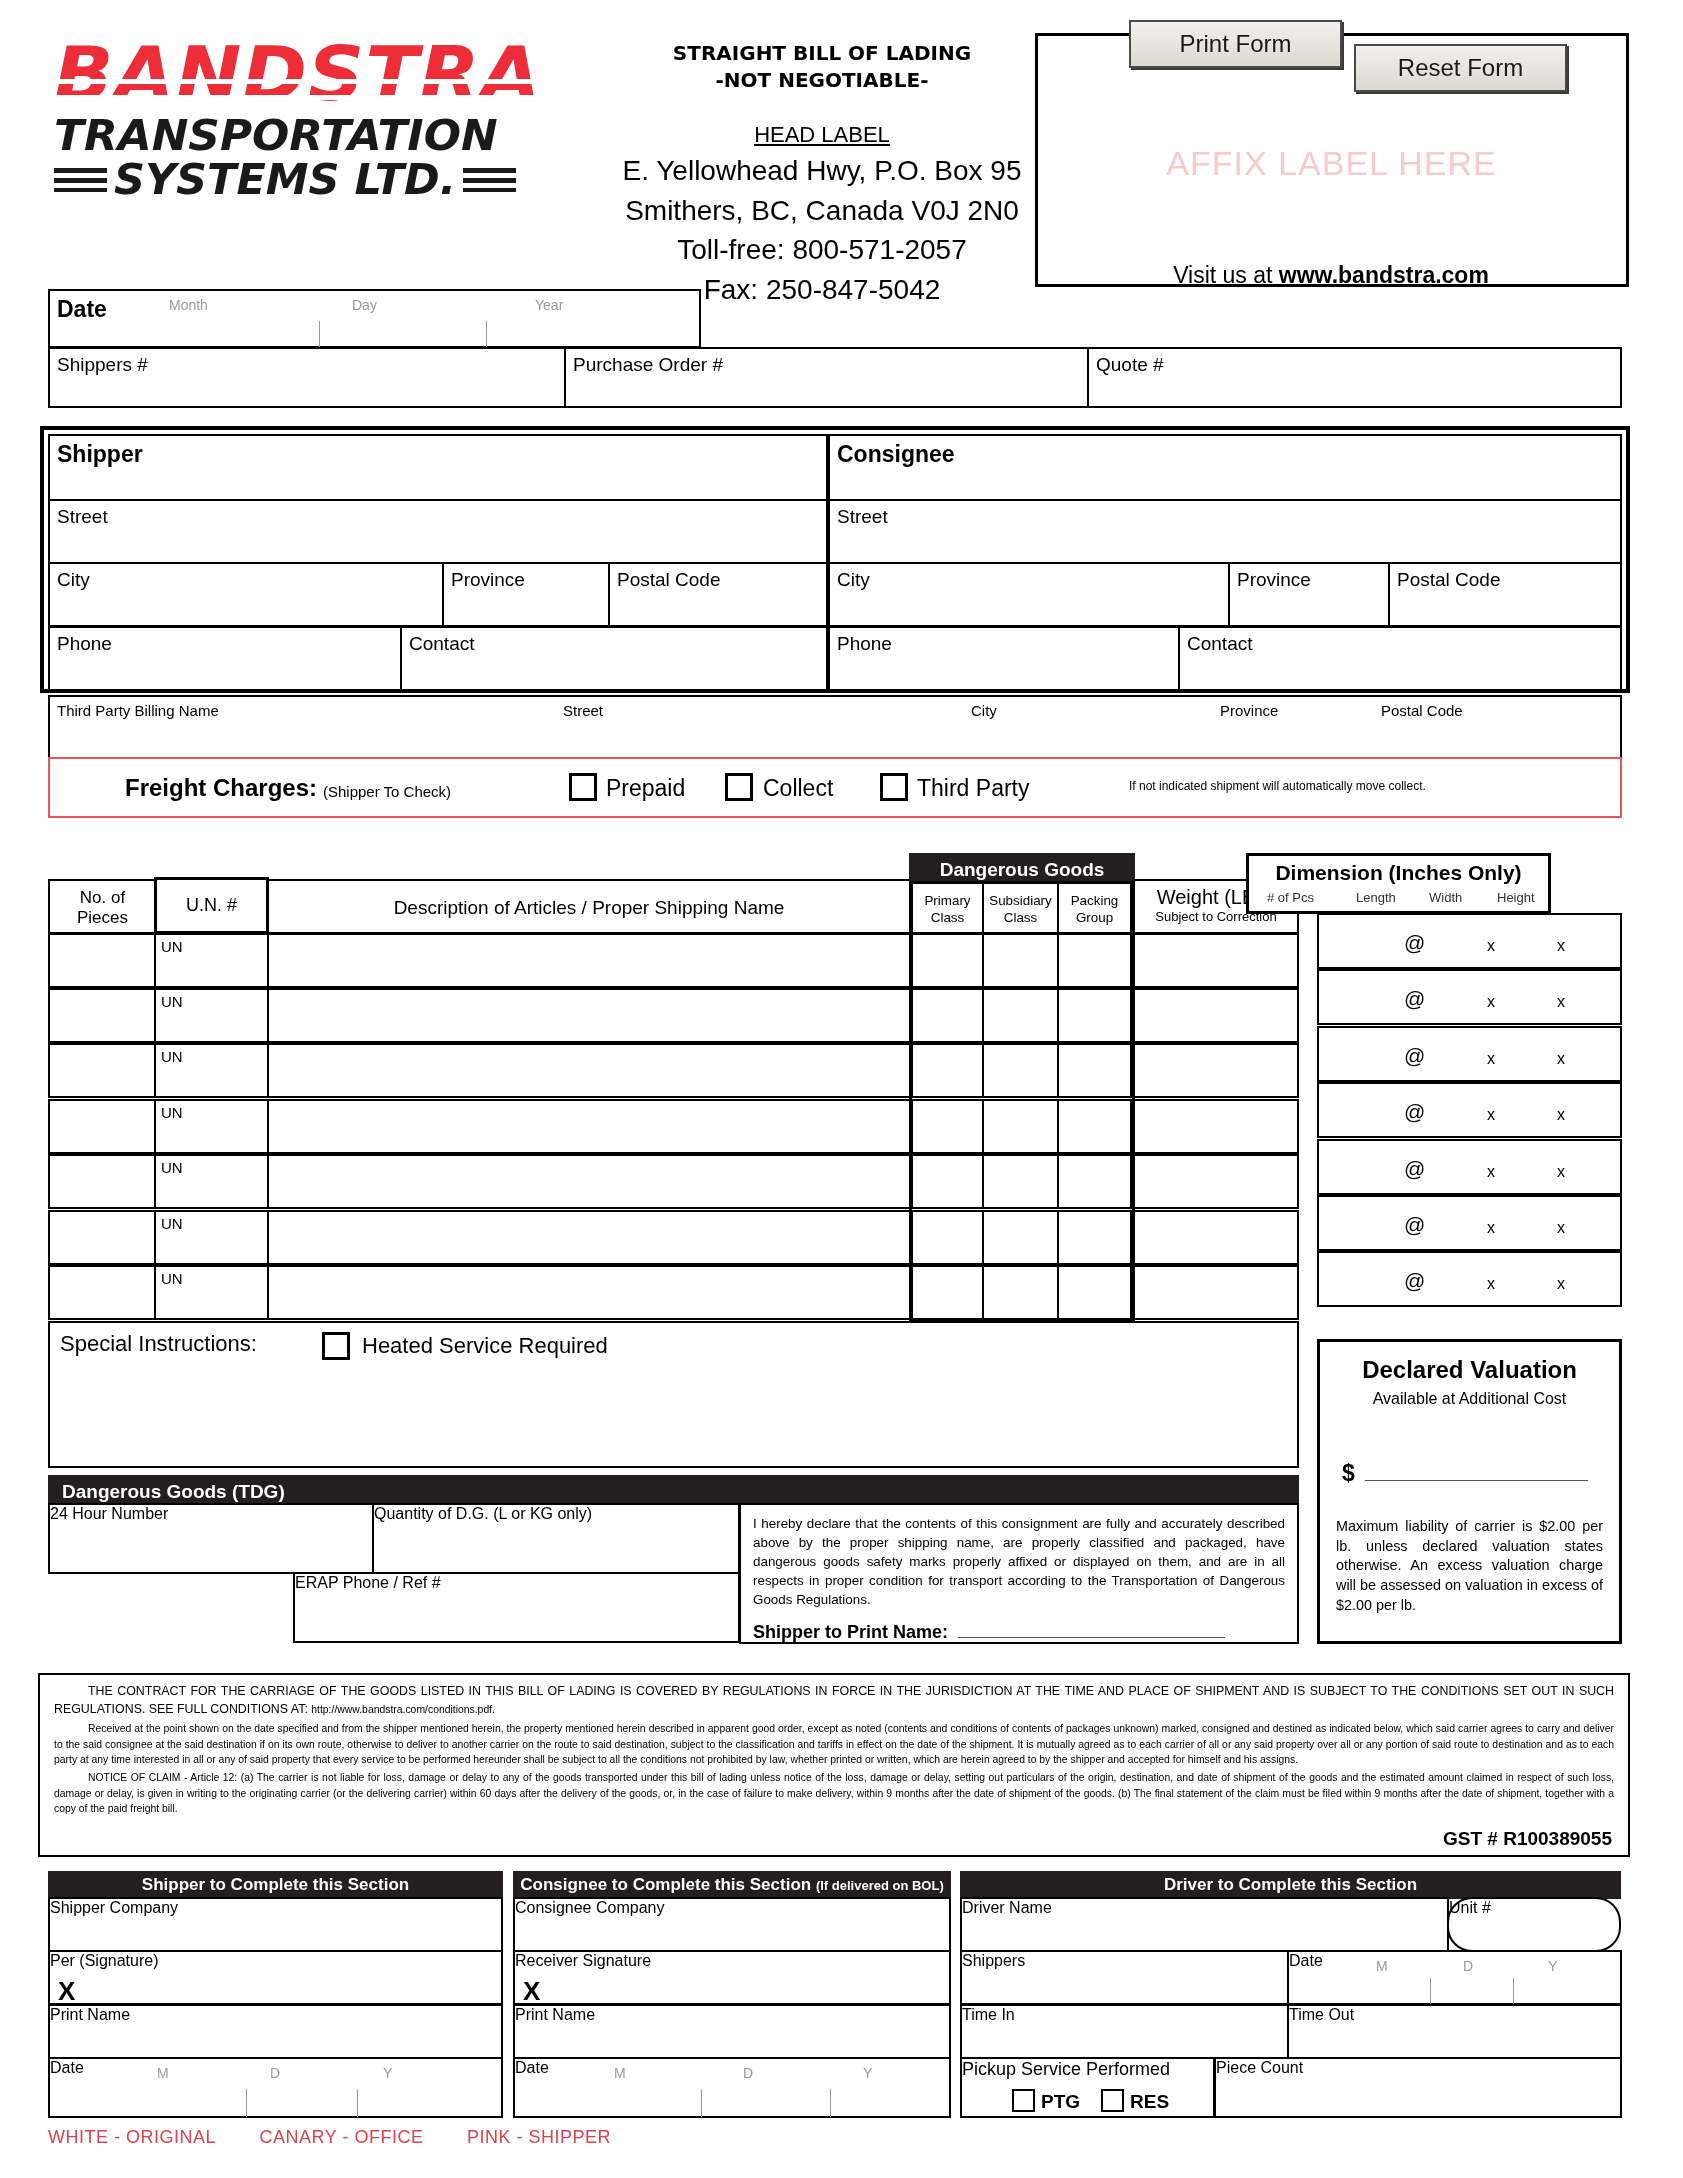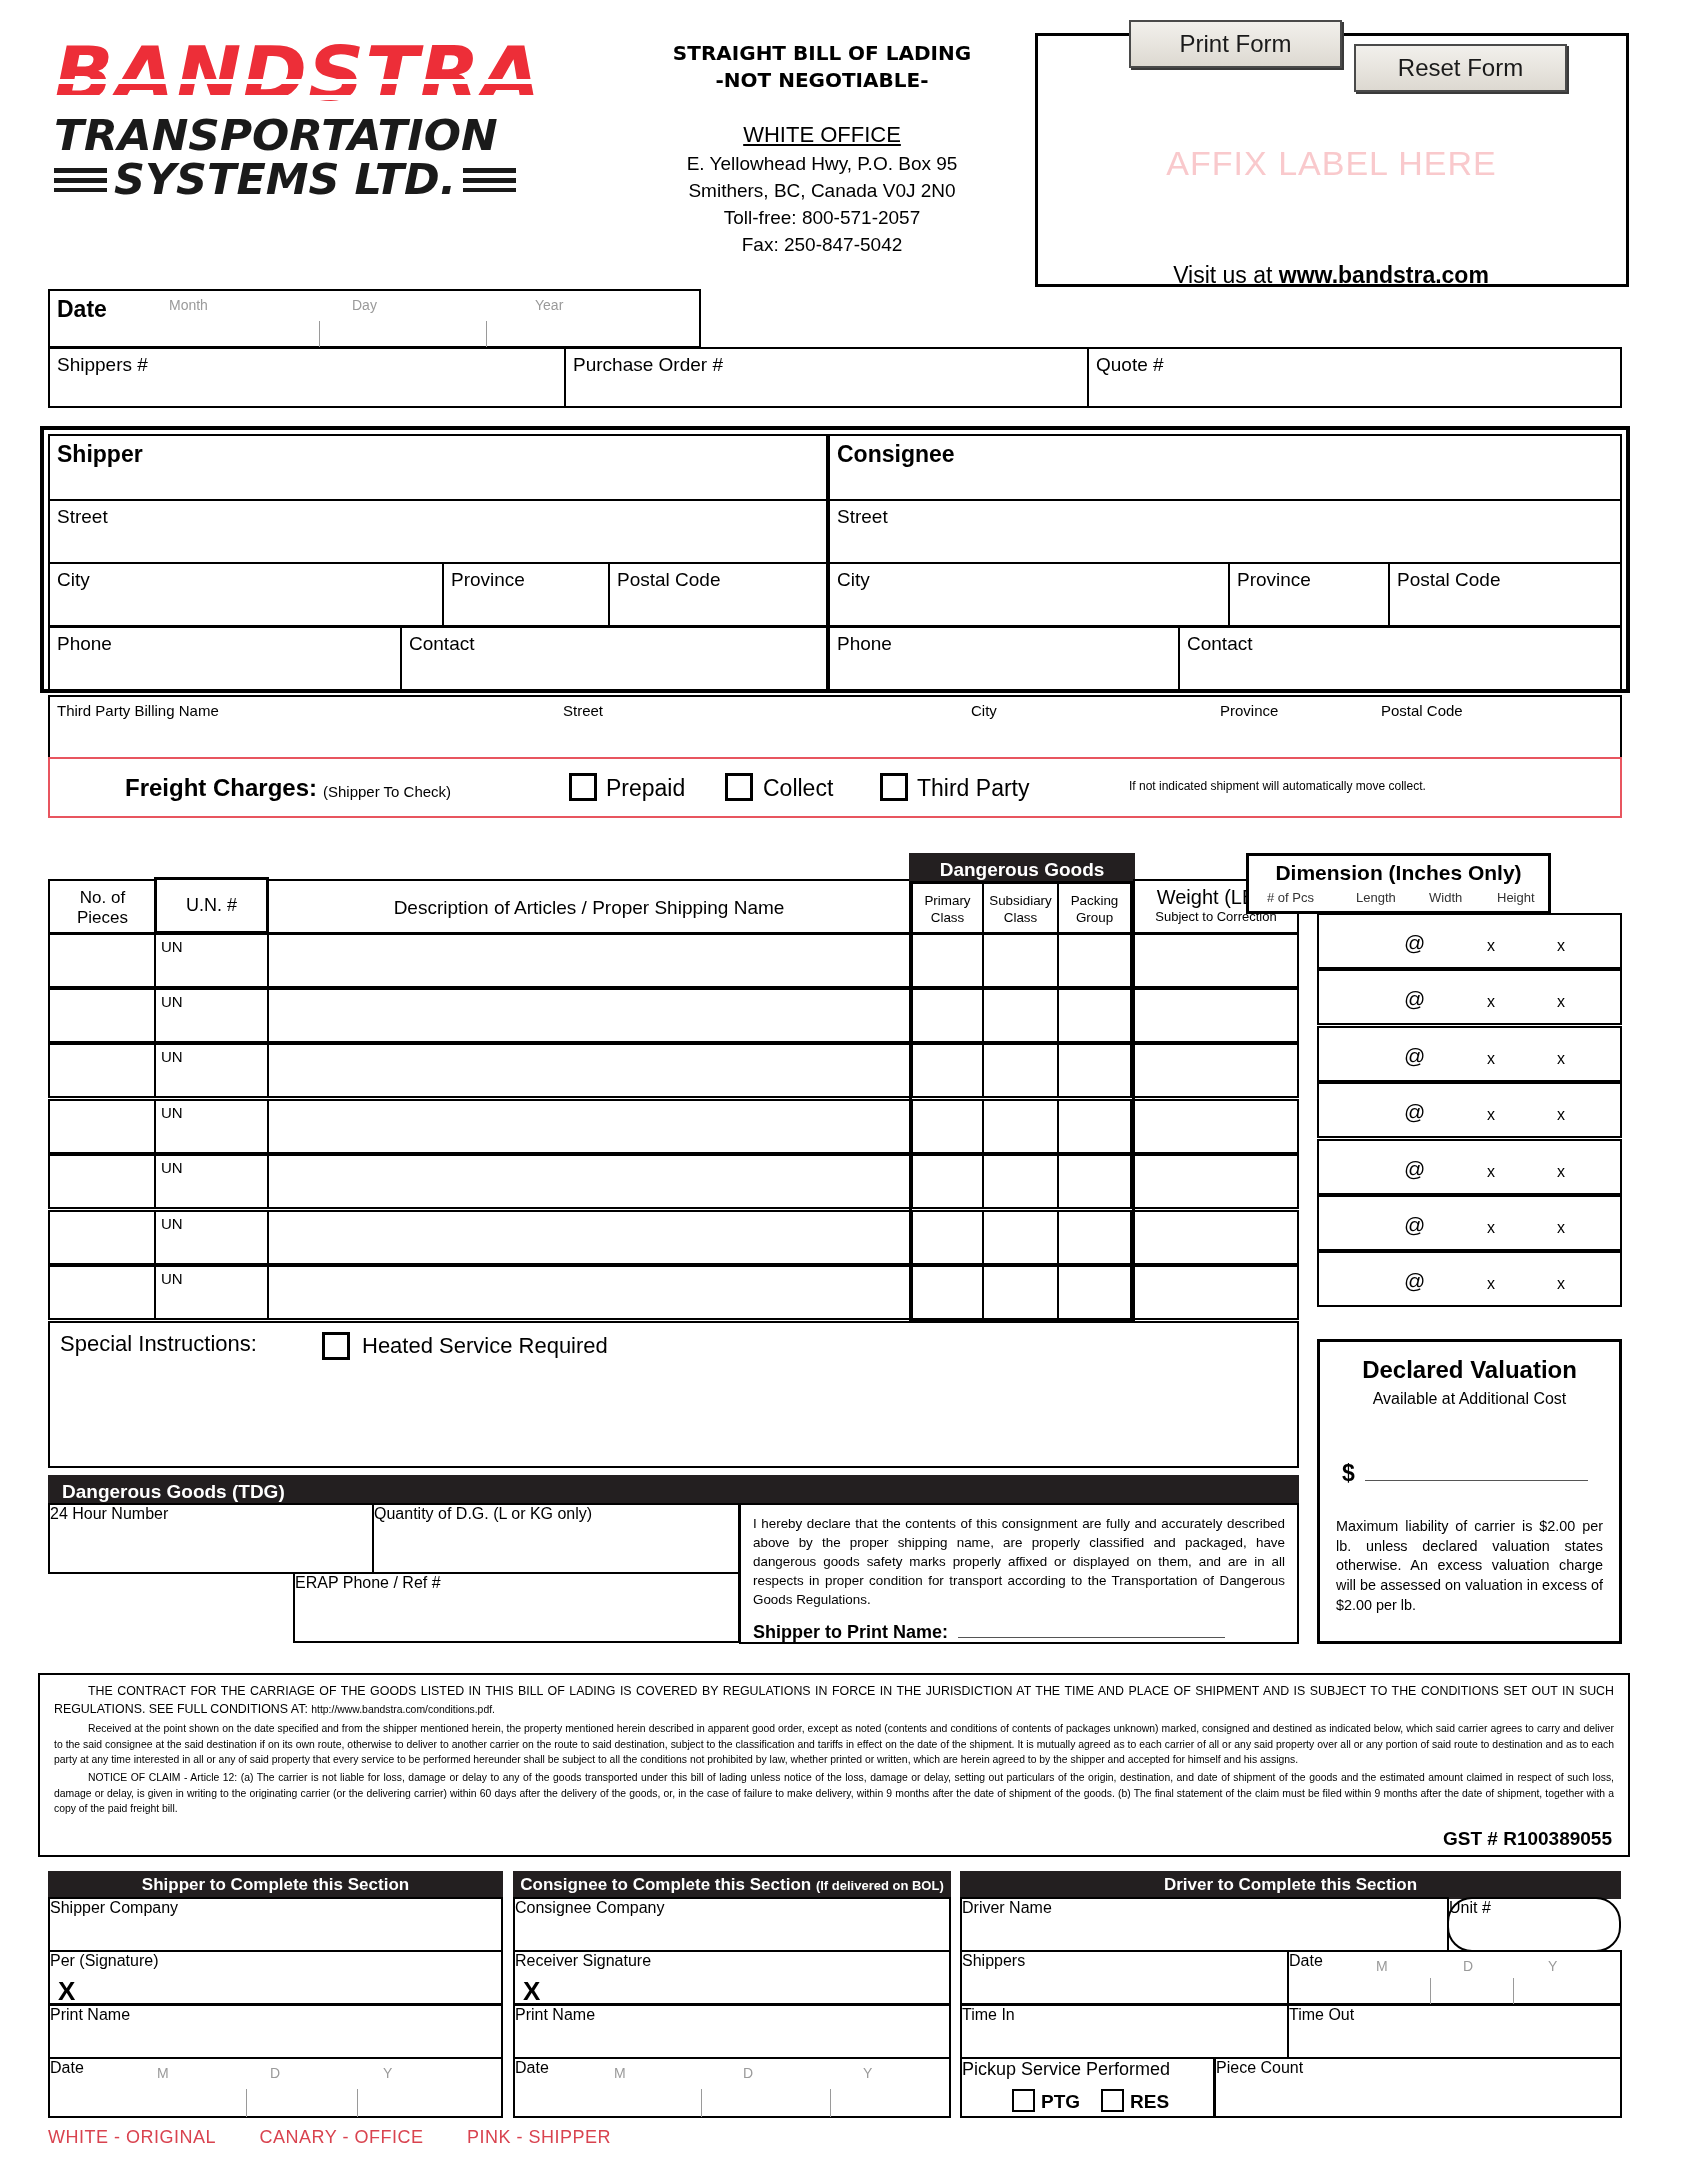--- a/index.html
+++ b/index.html
@@ -99,21 +99,21 @@
     font-size: 20px;
     letter-spacing: 0px;
     line-height: 1.35;
   }
   .hdr-office {
     font-size: 22px;
     text-decoration: underline;
     margin-top: 26px;
     line-height: 1.4;
   }
-  .hdr-line { font-size: 19px; line-height: 1.42; }
+  .hdr-line { font-size: 28px; line-height: 1.42; }
 
   
   #affix-box {
     left: 1035px; top: 33px; width: 594px; height: 254px;
     border: 3px solid #000;
     background: #fff;
   }
   #affix-text {
     left: 1069px; top: 144px; width: 525px;
     text-align: center;
@@ -201,21 +201,21 @@
     <div class="logo-bot">
       <span class="eq"></span>
       <span class="logo-bot-txt">SYSTEMS LTD.</span>
       <span class="eq"></span>
     </div>
   </div>
 
   <div class="abs" id="hdr-center">
     <div class="hdr-title">STRAIGHT BILL OF LADING</div>
     <div class="hdr-title">-NOT NEGOTIABLE-</div>
-    <div class="hdr-office">WHITE OFFICE</div>
+    <div class="hdr-office">HEAD LABEL</div>
     <div class="hdr-line">E. Yellowhead Hwy, P.O. Box 95</div>
     <div class="hdr-line">Smithers, BC, Canada V0J 2N0</div>
     <div class="hdr-line">Toll-free: 800-571-2057</div>
     <div class="hdr-line">Fax: 250-847-5042</div>
   </div>
 
   <div class="abs" id="affix-box"></div>
   <div class="abs" id="affix-text">AFFIX LABEL HERE</div>
   <div class="abs" id="visit-text">
     <span>Visit us at </span><span class="bold">www.bandstra.com</span>

